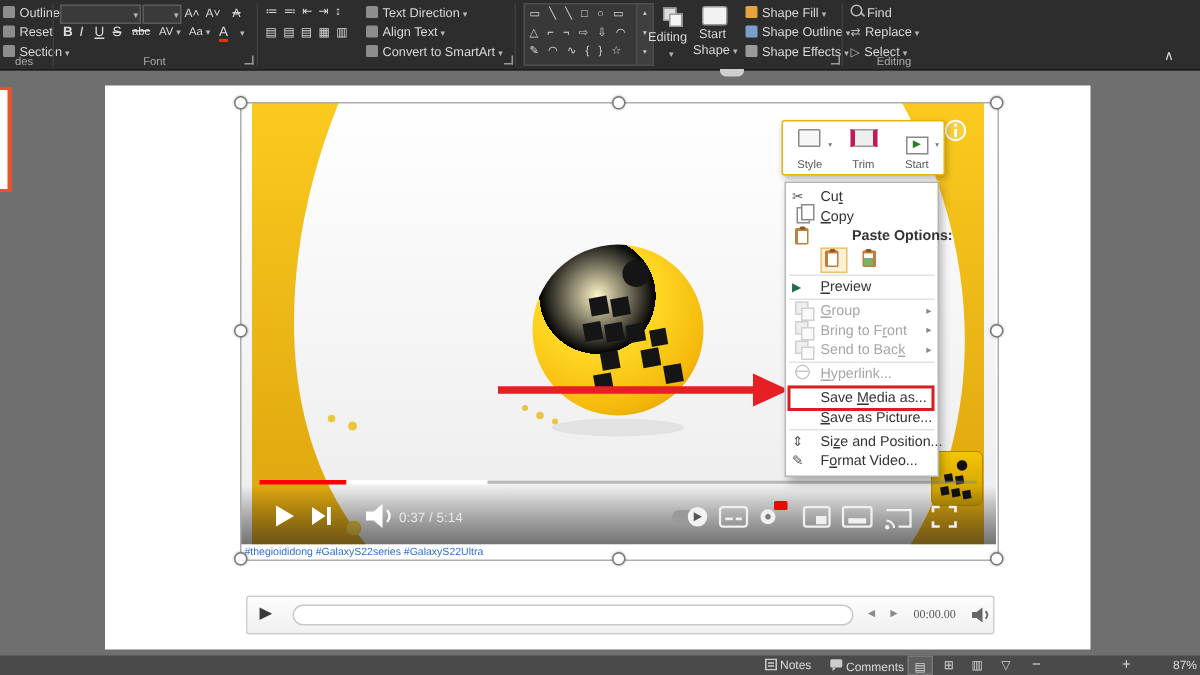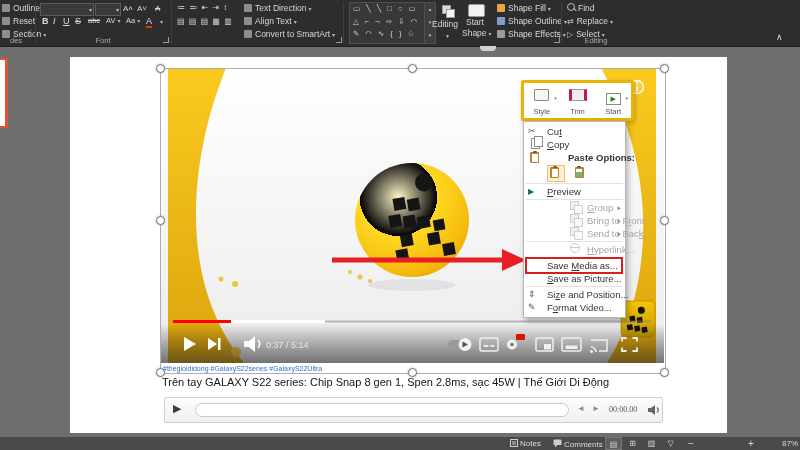--- a/index.html
+++ b/index.html
@@ -37,38 +37,38 @@
   #mb-play{position:absolute;left:8px;top:4px;font-size:11px;color:#3a3a3a;}
   #mb-track{position:absolute;left:30px;top:5px;width:372px;height:12px;background:#fff;border:1px solid #c9c9c9;border-radius:7px;}
   .mb-step{position:absolute;top:6px;font-size:8px;color:#8a8a8a;}
   #mb-time{position:absolute;left:444px;top:7px;font-size:8px;color:#555;font-family:Liberation Serif, serif;}
   
   #statusbar{left:0;top:437px;width:800px;height:13px;background:#4a4a4a;font-size:8px;color:#dcdcdc;}
   .sb{position:absolute;top:2px;white-space:nowrap;}
   .sb-view{position:absolute;top:0;width:17px;height:13px;text-align:center;font-size:8px;color:#d5d5d5;line-height:13px;}
   .sb-view.pressed{background:#5e5e5e;border:1px solid #767676;box-sizing:border-box;}
   
-  #minibar{left:521px;top:80px;width:107px;height:35px;background:#fff;border:3px solid #eab308;border-radius:2px;
+  #minibar{left:521px;top:80px;width:107px;height:35px;background:#fff;border:1px solid #eab308;border-radius:2px;
            box-shadow:1px 2px 4px rgba(0,0,0,.25);display:flex;text-decoration:underline;}
   .mtb{flex:1;text-align:center;position:relative;cursor:default;}
   .mtb .lbl{position:absolute;left:0;right:0;bottom:2px;font-size:7.5px;color:#555;}
   .mtb .icw{position:absolute;left:0;right:0;top:4px;height:14px;}
   .mtb .mcaret{position:absolute;right:3px;top:8px;font-size:5px;color:#777;}
   .ic-style{display:inline-block;width:13px;height:10px;border:1px solid #8a8a8a;background:#f5f5f5;border-radius:1px;}
   .ic-trim{display:inline-block;width:12px;height:10px;background:#eee;border:1px solid #999;
            border-left:3px solid #c2185b;border-right:3px solid #c2185b;}
   .ic-start{display:inline-block;width:13px;height:10px;border:1px solid #8a8a8a;background:#fff;
             color:#2b7d2b;font-size:7px;line-height:10px;}
   
   #ctxmenu{left:523px;top:121px;width:101px;background:#ffffff;border:1px solid #b5b5b5;
            box-shadow:2px 3px 6px rgba(0,0,0,.3);padding:3px 0;font-size:9.5px;color:#333;}
   .mi{position:relative;height:13px;line-height:13px;padding-left:23px;white-space:nowrap;cursor:default;}
   .mi .mic{position:absolute;left:4px;top:0;width:16px;height:13px;font-size:9px;line-height:13px;color:#555;}
   .mi .sub{position:absolute;right:4px;top:0;font-size:7px;color:#8a8a8a;}
-  .mi.dis{color:#a6a6a6;margin-left:40px;}
+  .mi.dis{color:#a6a6a6;}
   .mi.dis .mic{opacity:.45;}
   .msep{height:1px;background:#e2e2e2;margin:1px 2px;}
   .paste-row{height:18px;padding-left:23px;}
   .pbtn{display:inline-block;width:16px;height:15px;border:1px solid transparent;margin-right:4px;position:relative;top:1px;}
   .pbtn:first-child{border-color:#f0c06a;background:#fdf0d5;}
   .ic-clip{display:inline-block;position:relative;width:9px;height:11px;background:#c0803c;border-radius:1px;margin:1px 0 0 2px;}
   .ic-clip::before{content:"";position:absolute;left:1.5px;top:2px;width:6px;height:8px;background:#fff;}
   .ic-clip::after{content:"";position:absolute;left:2.5px;top:-1.5px;width:4px;height:2.5px;background:#8a5a22;border-radius:1px;}
   .ic-clip.pic::before{background:linear-gradient(#fff 40%,#7fb069 40%);}
   .ic-copy{display:inline-block;position:relative;width:7px;height:9px;border:1px solid #8a8a8a;background:#fff;margin-left:3px;}
@@ -288,21 +288,20 @@
   <div class="hdl abs" style="left:156px;top:368px;"></div>
   <div class="hdl abs" style="left:408px;top:368px;"></div>
   <div class="hdl abs" style="left:660px;top:368px;"></div>
 
   <svg class="abs" style="left:320px;top:246px;" width="210" height="28">
     <line x1="12" y1="14" x2="184" y2="14" stroke="#e81e25" stroke-width="5"></line>
     <polygon points="182,3 206,14 182,25" fill="#e81e25"></polygon>
   </svg>
 
   <div id="hashtags" class="abs">#thegioididong #GalaxyS22series #GalaxyS22Ultra</div>
-  <div id="vtitle" class="abs">Trên tay GALAXY S22 series: Chip Snap 8 gen 1, Spen 2.8ms, sạc 45W | Thế Giới Di Động</div>
 
   <div id="mediabar" class="abs">
     <span id="mb-play">▶</span>
     <div id="mb-track"></div>
     <span class="mb-step" style="left:412px;">◄</span>
     <span class="mb-step" style="left:427px;">►</span>
     <span id="mb-time">00:00.00</span>
     <svg class="abs" style="left:482px;top:6px;" width="14" height="12">
       <polygon points="1,4 4,4 8,1 8,11 4,8 1,8" fill="#666"></polygon>
       <path d="M10,3.5 Q12.5,6 10,8.5" stroke="#666" stroke-width="1.2" fill="none"></path>

